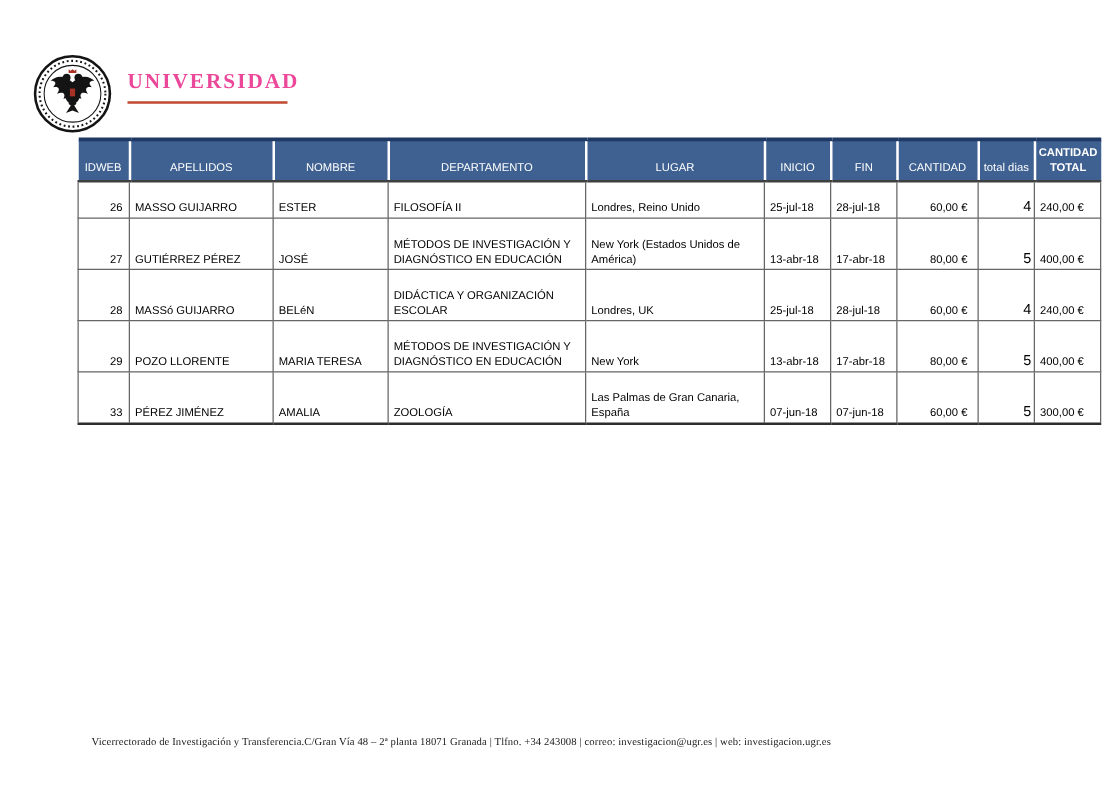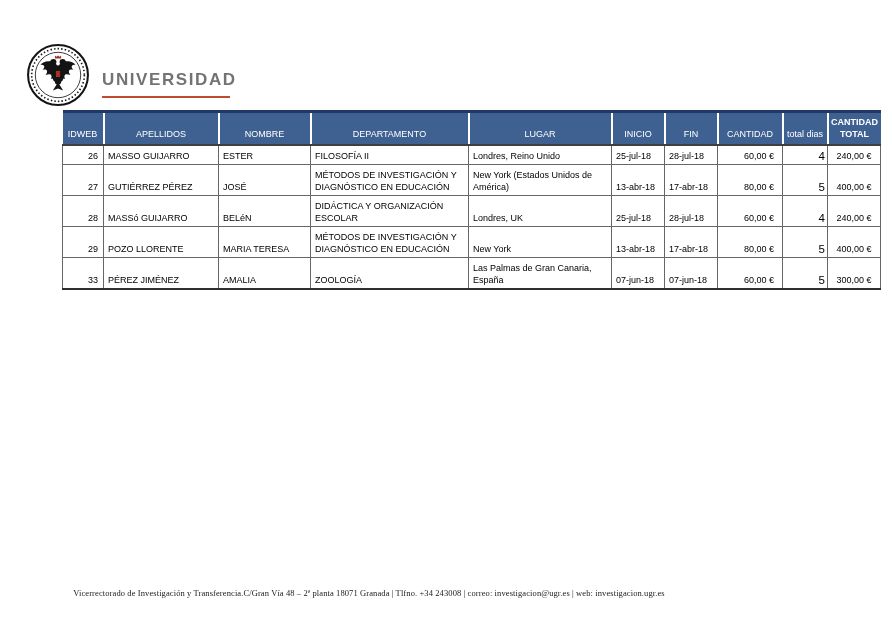--- a/index.html
+++ b/index.html
@@ -3,47 +3,47 @@
 <meta charset="utf-8">
 <style>
   * { margin: 0; padding: 0; box-sizing: border-box; }
   html, body { width: 892px; height: 630px; background: #ffffff; overflow: hidden;
     font-family: "Liberation Sans", sans-serif; }
   .page { position: relative; width: 892px; height: 630px; background: #fff; }
 
   
   .logo { position: absolute; left: 26px; top: 43px; display: flex; align-items: flex-start; }
   .seal { width: 64px; height: 64px; }
-  .wordmark { margin-left: 12px; margin-top: 27px; color: #737373;
-    font-family: Liberation Sans, sans-serif; font-weight: bold; }
+  .wordmark { margin-left: 12px; margin-top: 12px; color: #ec4899;
+    font-family: Liberation Serif, serif; font-weight: bold; }
   .wordmark .l1 { font-size: 17px; letter-spacing: 1.6px; line-height: 19px; }
   .wordmark .l2 { font-size: 18px; letter-spacing: 2.2px; line-height: 20px; }
   .logo-rule { width: 128px; height: 2px; background: #bf4a31; margin-top: 7px; }
 
   
   .tbl-wrap { position: absolute; left: 62px; top: 110px; }
   table { border-collapse: collapse; table-layout: fixed; width: 818px; }
   thead th { background: #3e6191; color: #ffffff; font-weight: normal; font-size: 9px;
     line-height: 12px; text-align: center; vertical-align: bottom;
     height: 33px; padding: 2px 2px 4px 2px;
     border-top: 3px solid #1f3864; border-bottom: 2px solid #3f3f3f;
     border-left: 2px solid #ffffff; border-right: 2px solid #ffffff; }
   thead th:first-child { border-left: none; }
   thead th:last-child { border-right: none; font-weight: bold; }
   tbody td { border: 1px solid #666666; vertical-align: bottom; color: #000;
-    font-size: 9px; line-height: 11.5px; padding: 5px 4px 2px 4px; overflow: hidden; }
+    font-size: 9px; line-height: 11.5px; padding: 15px 4px 2px 4px; overflow: hidden; }
   tbody tr { height: 26px; }
   tbody tr.r0 { height: 20px; }
   tbody tr.r4 { height: 27px; }
   tbody tr.r4 td { border-bottom: 2px solid #2e2e2e; }
   .c-id  { text-align: right; padding-right: 5px; }
   .c-ini, .c-fin { text-align: left; padding-right: 4px; }
   .c-can { text-align: right; padding-right: 8px; }
   .c-dias { text-align: right; padding-right: 2px; font-size: 11.5px; }
-  .c-tot { text-align: center; padding-right: 4px; }
+  .c-tot { text-align: left; padding-right: 4px; }
 
   
   .footer { position: absolute; left: 0; top: 588px; width: 738px; text-align: center;
     font-family: "Liberation Serif", serif; font-size: 8.5px; color: #1a1a1a;
     letter-spacing: 0.1px; }
 </style>
 </head>
 <body>
 
 <div class="page">

